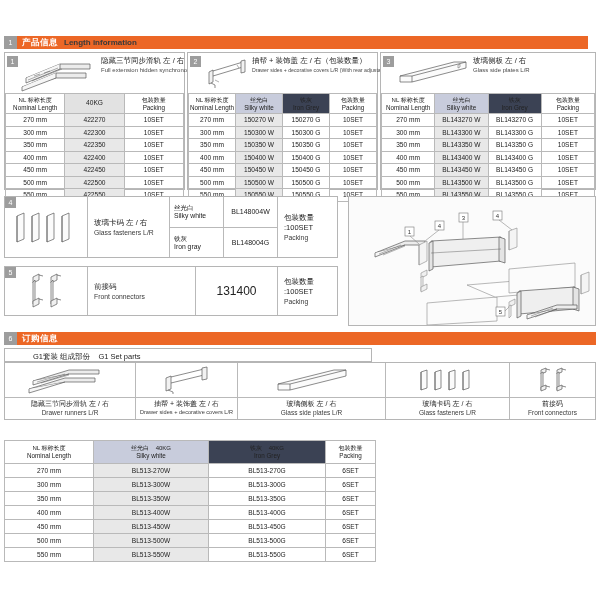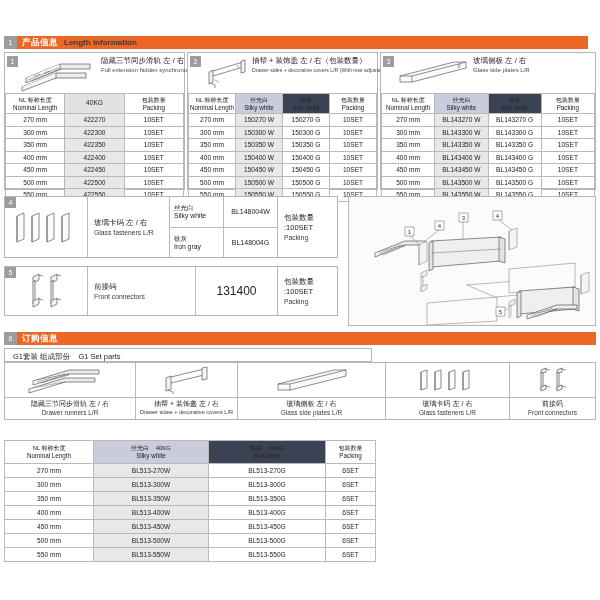--- a/index.html
+++ b/index.html
@@ -514,21 +514,21 @@
       </g>
     </svg>
   </div>
 
   <div class="sec-banner" style="left:4px;top:332px;width:592px;align-items:flex-end;">
     <div class="sec-num">6</div>
     <div class="sec-cn">订购信息</div>
     <div class="banner-rest"></div>
   </div>
 
-  <div class="box" style="left:4px;top:348px;width:368px;height:14px;">
+  <div class="box" style="left:4px;top:348px;width:368px;height:14px;padding-left:20px;">
     <div class="g1title">
       <span>G1套装 组成部份</span>
       &nbsp;&nbsp;
       <span>G1 Set parts</span>
     </div>
   </div>
 
   <div class="box" style="left:4px;top:362px;width:592px;height:58px;display:flex;">
     <div class="g1cell" style="width:130px;">
       <div class="g1pic">

